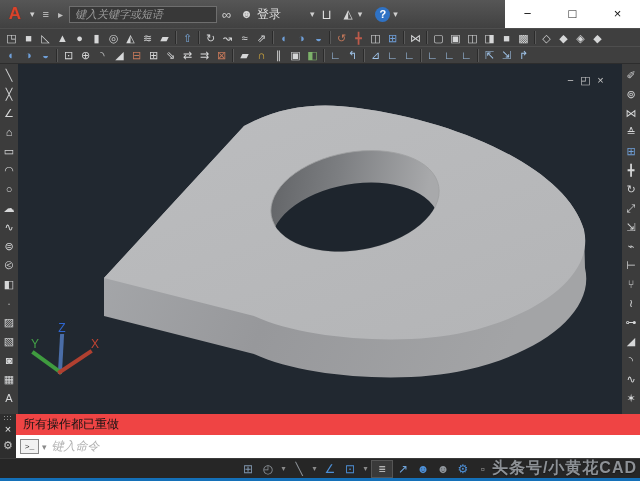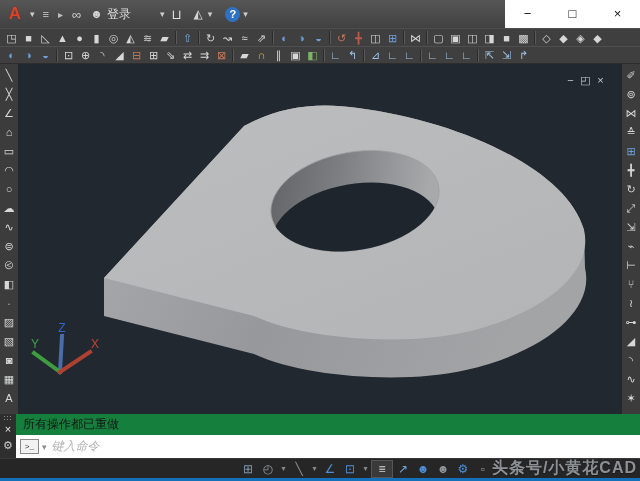--- a/index.html
+++ b/index.html
@@ -56,21 +56,21 @@
     color:#c9c9c9;font-size:11px;}
 
   
   .cmd{position:absolute;left:0;top:414px;width:640px;height:44px;background:#2e2e2e;display:flex;}
   .cmd-left{width:16px;display:flex;flex-direction:column;align-items:center;padding-top:1px;}
   .cmd-grip{width:10px;height:7px;background-image:radial-gradient(#8d8d8d 32%,transparent 36%);
     background-size:3px 3px;}
   .cmd-close{color:#e6e6e6;font-size:11px;line-height:15px;}
   .cmd-wrench{color:#c9c9c9;font-size:11px;line-height:16px;}
   .cmd-right{flex:1;display:flex;flex-direction:column;}
-  .cmd-hist{height:21px;background:#15803d;color:#141414;font-size:12px;line-height:21px;
+  .cmd-hist{height:21px;background:#ef4444;color:#141414;font-size:12px;line-height:21px;
     padding-left:7px;}
   .cmd-input{height:23px;background:#ffffff;display:flex;align-items:center;padding-left:4px;}
   .prompt-box{width:17px;height:13px;border:1px solid #8a8a8a;background:#f2f2f2;color:#333;
     font-family:"Liberation Mono",monospace;font-size:8px;line-height:13px;text-align:center;}
   .prompt-caret{color:#8a8a8a;font-size:9px;padding:0 5px 0 3px;}
   .cmd-placeholder{color:#b2b2b2;font-size:12px;font-style:italic;}
 
   
   .statusbar{position:absolute;left:0;top:458px;width:640px;height:20px;background:#262626;
     border-top:1px solid #3a3a3a;box-sizing:border-box;display:flex;align-items:center;}
@@ -87,20 +87,23 @@
 </head>
 <body>
 
 <div id="win">
 
   <div class="titlebar">
     <div class="logo">A</div>
     <span class="tb-caret">▾</span>
     <span class="tb-mini">≡</span>
     <span class="tab-arrow">▸</span>
+    <div class="search-box">
+      <span>键入关键字或短语</span>
+    </div>
     <span class="binocs">∞</span>
     <div class="signin">
       <span class="person">☻</span>
       <span>登录</span>
     </div>
     <div class="tb-right">
       <span class="tb-caret">▾</span>
       <span class="cart">⊔</span>
       <span class="a360">◭</span>
       <span class="tb-caret">▾</span>

